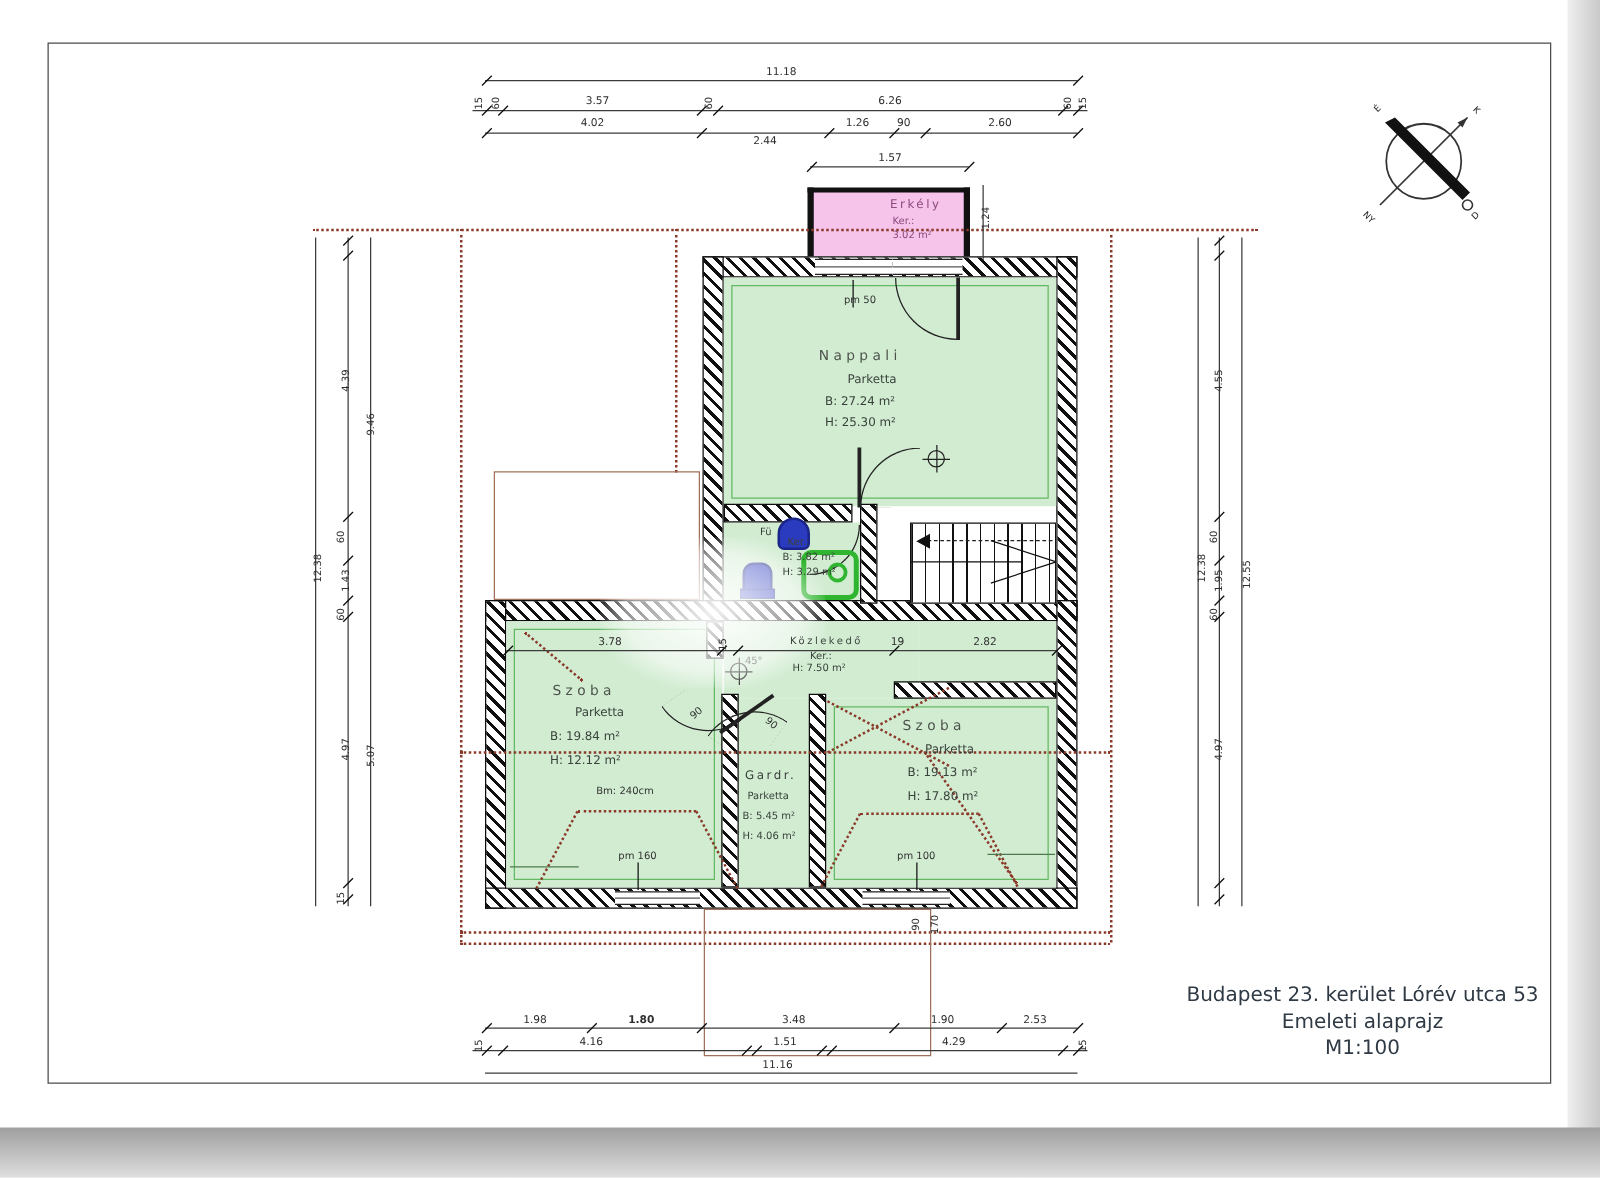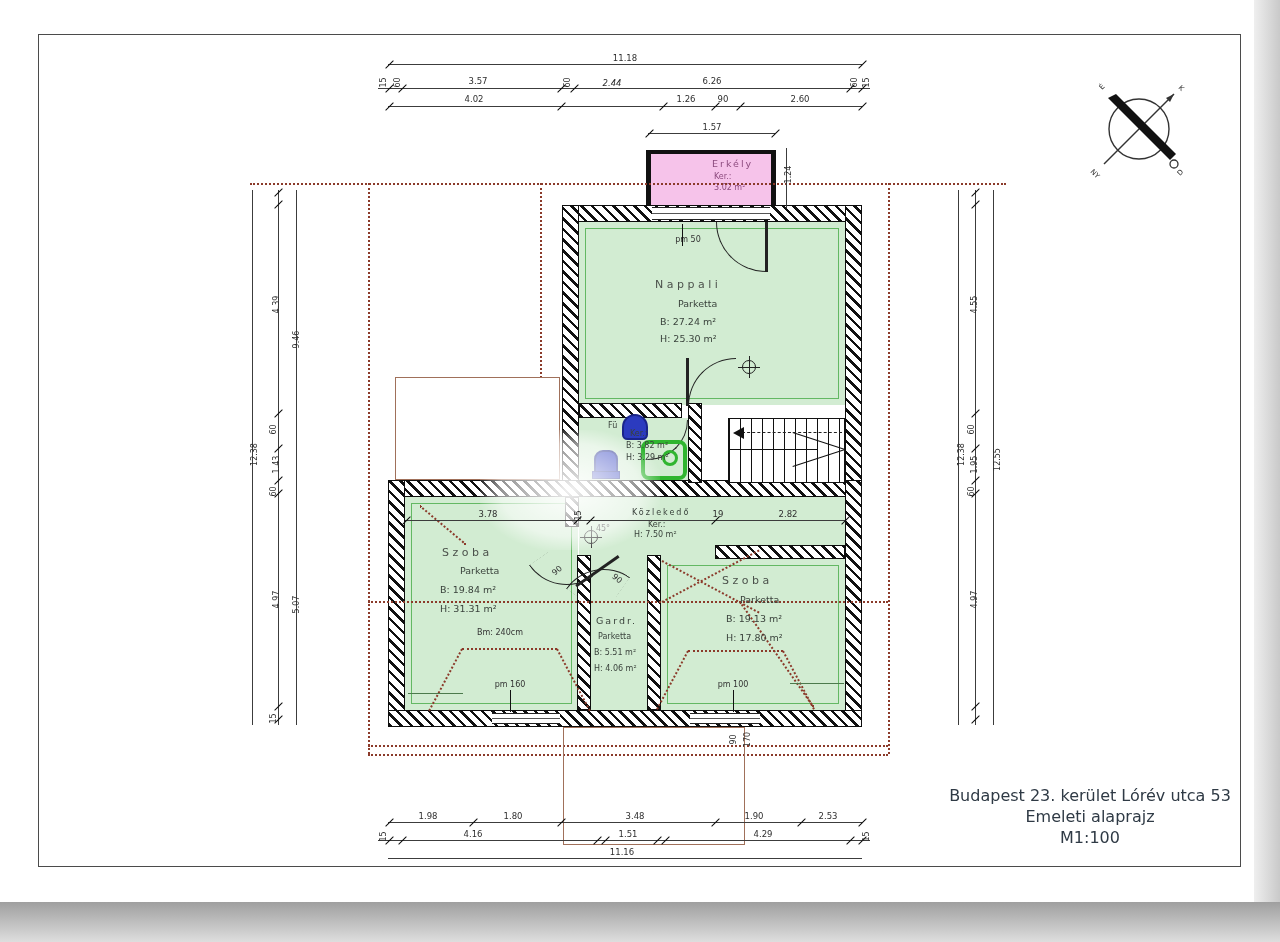--- a/index.html
+++ b/index.html
@@ -193,27 +193,27 @@
 <div class="abs rtxt-s" style="left:626px;top:441px;">B:  3.82 m²</div>
 <div class="abs rtxt-s" style="left:626px;top:453px;">H:  3.29 m²</div>
 
 <div class="abs rtxt-s" style="left:632px;top:508px;letter-spacing:2px;">Közlekedő</div>
 <div class="abs rtxt-s" style="left:648px;top:520px;">Ker.:</div>
 <div class="abs rtxt-s" style="left:634px;top:530px;">H:  7.50 m²</div>
 
 <div class="abs rname" style="left:442px;top:546px;">Szoba</div>
 <div class="abs rtxt" style="left:460px;top:565px;">Parketta</div>
 <div class="abs rtxt" style="left:440px;top:584px;">B:  19.84 m²</div>
-<div class="abs rtxt" style="left:440px;top:603px;">H:  31.31 m²</div>
+<div class="abs rtxt" style="left:440px;top:603px;">H:  12.12 m²</div>
 <div class="abs pm" style="left:500px;top:628px;">Bm: 240cm</div>
 <div class="abs pm" style="left:510px;top:680px;">pm 160</div>
 
 <div class="abs rtxt" style="left:596px;top:615px;letter-spacing:2px;">Gardr.</div>
 <div class="abs rtxt-s" style="left:598px;top:632px;">Parketta</div>
-<div class="abs rtxt-s" style="left:594px;top:648px;">B:  5.51 m²</div>
+<div class="abs rtxt-s" style="left:594px;top:648px;">B:  5.45 m²</div>
 <div class="abs rtxt-s" style="left:594px;top:664px;text-align:right;">H:  4.06 m²</div>
 
 <div class="abs rname" style="left:722px;top:574px;">Szoba</div>
 <div class="abs rtxt" style="left:740px;top:594px;">Parketta</div>
 <div class="abs rtxt" style="left:726px;top:613px;">B:  19.13 m²</div>
 <div class="abs rtxt" style="left:726px;top:632px;">H:  17.80 m²</div>
 <div class="abs pm" style="left:733px;top:680px;">pm 100</div>
 
 <div class="abs dlh" style="left:388px;top:64px;width:474px;"></div>
 <div class="abs dlh" style="left:378px;top:88px;width:492px;"></div>
@@ -234,21 +234,21 @@
 <div class="abs tick" style="left:857px;top:106px;"></div>
 <div class="abs dl" style="left:625px;top:53px;">11.18</div>
 <div class="abs dlr" style="left:378px;top:78px;">15</div>
 <div class="abs dlr" style="left:392px;top:78px;">60</div>
 <div class="abs dl" style="left:478px;top:76px;">3.57</div>
 <div class="abs dlr" style="left:562px;top:78px;">60</div>
 <div class="abs dl" style="left:712px;top:76px;">6.26</div>
 <div class="abs dlr" style="left:849px;top:78px;">60</div>
 <div class="abs dlr" style="left:861px;top:78px;">15</div>
 <div class="abs dl" style="left:474px;top:94px;">4.02</div>
-<div class="abs dl" style="left:612px;top:78px;font-style:italic;">2.44</div>
+<div class="abs dl" style="left:612px;top:108px;">2.44</div>
 <div class="abs dl" style="left:686px;top:94px;">1.26</div>
 <div class="abs dl" style="left:723px;top:94px;">90</div>
 <div class="abs dl" style="left:800px;top:94px;">2.60</div>
 
 <div class="abs dlh" style="left:648px;top:133px;width:127px;"></div>
 <div class="abs tick" style="left:644px;top:133px;"></div>
 <div class="abs tick" style="left:770px;top:133px;"></div>
 <div class="abs dl" style="left:712px;top:122px;">1.57</div>
 <div class="abs dlv" style="left:786px;top:148px;height:60px;"></div>
 <div class="abs dlr" style="left:780px;top:170px;">1.24</div>
@@ -264,21 +264,21 @@
 <div class="abs tick" style="left:857px;top:822px;"></div>
 <div class="abs tick" style="left:384px;top:840px;"></div>
 <div class="abs tick" style="left:397px;top:840px;"></div>
 <div class="abs tick" style="left:592px;top:840px;"></div>
 <div class="abs tick" style="left:600px;top:840px;"></div>
 <div class="abs tick" style="left:652px;top:840px;"></div>
 <div class="abs tick" style="left:660px;top:840px;"></div>
 <div class="abs tick" style="left:845px;top:840px;"></div>
 <div class="abs tick" style="left:857px;top:840px;"></div>
 <div class="abs dl" style="left:428px;top:811px;">1.98</div>
-<div class="abs dl" style="left:513px;top:811px;">1.80</div>
+<div class="abs dl" style="left:513px;top:811px;font-weight:bold;">1.80</div>
 <div class="abs dl" style="left:635px;top:811px;">3.48</div>
 <div class="abs dl" style="left:754px;top:811px;">1.90</div>
 <div class="abs dl" style="left:828px;top:811px;">2.53</div>
 <div class="abs dlr" style="left:378px;top:832px;">15</div>
 <div class="abs dl" style="left:473px;top:829px;">4.16</div>
 <div class="abs dl" style="left:628px;top:829px;">1.51</div>
 <div class="abs dl" style="left:763px;top:829px;">4.29</div>
 <div class="abs dlr" style="left:861px;top:832px;">15</div>
 <div class="abs dl" style="left:622px;top:847px;">11.16</div>
 

